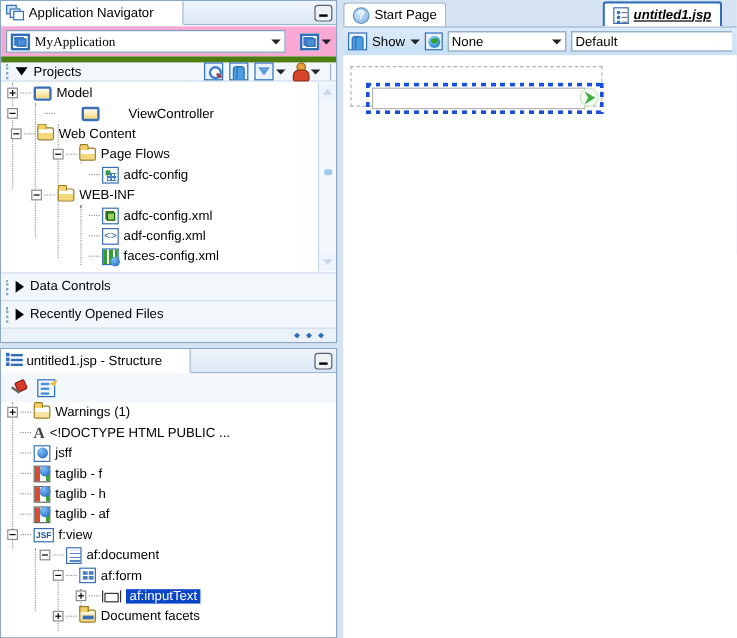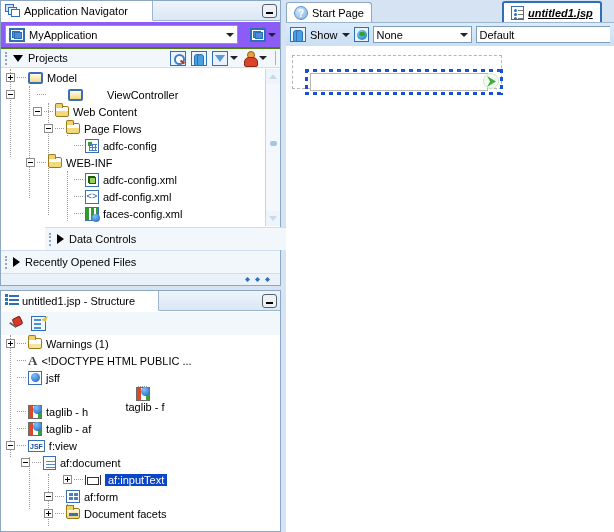--- a/index.html
+++ b/index.html
@@ -400,33 +400,33 @@
             <span></span>
             <span></span>
         </span>
         <span>Application Navigator</span>
       </div>
       <div class="minbtn">
           <i></i>
         </div>
     </div>
 
-    <div style="position:absolute; left:0; top:21px; width:279px; height:25px; background:#8b5cf6; display:flex; align-items:center; padding:0 4px; gap:12px;">
+    <div style="position:absolute; left:0; top:21px; width:279px; height:25px; background:#f9a8d4; display:flex; align-items:center; padding:0 4px; gap:12px;font-family:Liberation Serif, serif;">
       <div style="flex:1; height:19px; background:#fff; border:1px solid #7e9ec0; display:flex; align-items:center; padding:0 3px; gap:4px;">
         <span class="ico appicon"></span>
         <span>MyApplication</span>
         <span class="caret" style="margin-left:auto;"></span>
       </div>
       <div style="display:flex; align-items:center; gap:2px;">
         <span class="ico appicon"></span>
         <span class="caret"></span>
       </div>
     </div>
 
-    <div style="position:absolute; left:0; top:46px; width:279px; height:21px; background:#f2f7fc; border-top:2px solid #4d7c0f; border-bottom:1px solid #cfdded; display:flex; align-items:center; padding:0 4px; gap:5px;">
+    <div style="position:absolute; left:0; top:46px; width:279px; height:21px; background:#f2f7fc; border-top:5px solid #4d7c0f; border-bottom:1px solid #cfdded; display:flex; align-items:center; padding:0 4px; gap:5px;">
       <span style="width:3px; height:13px; border-left:2px dotted #8ba7c4;"></span>
       <span class="tri down"></span>
       <span>Projects</span>
       <span style="flex:1;"></span>
       <span class="ico search-ico"></span>
       <span class="ico refresh-ico"></span>
       <span style="display:flex; align-items:center; gap:2px;">
         <span class="ico filter-ico"></span>
         <span class="caret"></span>
       </span>
@@ -451,21 +451,21 @@
         <span class="lbl">Model</span>
       </div>
 
       <div class="row" style="padding-left:5px;gap:20px;">
         <span class="exp"></span>
         <span class="dots"></span>
         <span class="ico projfolder"></span>
         <span class="lbl">ViewController</span>
       </div>
 
-      <div class="row" style="padding-left:32px;">
+      <div class="row" style="padding-left:8px;">
         <span class="exp"></span>
         <span class="dots"></span>
         <span class="ico folder open"></span>
         <span class="lbl">Web Content</span>
       </div>
 
       <div class="row" style="padding-left:43px;">
         <span class="exp"></span>
         <span class="dots"></span>
         <span class="ico folder open"></span>
@@ -507,21 +507,21 @@
         <span class="lbl">faces-config.xml</span>
       </div>
     </div>
 
     <div class="vscroll" style="left:264px; top:68px; height:157px;">
       <div class="arr up"></div>
       <div class="thumbgrip" style="top:72px;"></div>
       <div class="arr dn"></div>
     </div>
 
-    <div style="position:absolute; left:0; top:226px; width:279px; height:23px; background:#f2f7fc; border-top:1px solid #cfdded; display:flex; align-items:center; padding:0 4px; gap:5px;margin-left:44px;">
+    <div style="position:absolute; left:0; top:226px; width:279px; height:23px; background:#f2f7fc; border-top:1px solid #cfdded; display:flex; align-items:center; padding:0 4px; gap:5px;">
       <span style="width:3px; height:13px; border-left:2px dotted #8ba7c4;"></span>
       <span class="tri right"></span>
       <span>Data Controls</span>
     </div>
 
     <div style="position:absolute; left:0; top:249px; width:279px; height:23px; background:#f2f7fc; border-top:1px solid #cfdded; display:flex; align-items:center; padding:0 4px; gap:5px;">
       <span style="width:3px; height:13px; border-left:2px dotted #8ba7c4;"></span>
       <span class="tri right"></span>
       <span>Recently Opened Files</span>
     </div>
@@ -579,21 +579,21 @@
         <span class="lbl">&lt;!DOCTYPE HTML PUBLIC ...</span>
       </div>
 
       <div class="row" style="padding-left:5px;">
         <span class="gap" style="width:11px;"></span>
         <span class="dots"></span>
         <span class="ico sqicon page"></span>
         <span class="lbl">jsff</span>
       </div>
 
-      <div class="row" style="padding-left:5px;flex-direction:column;">
+      <div class="row" style="padding-left:5px;">
         <span class="gap" style="width:11px;"></span>
         <span class="dots"></span>
         <span class="ico taglib"></span>
         <span class="lbl">taglib - f</span>
       </div>
 
       <div class="row" style="padding-left:5px;">
         <span class="gap" style="width:11px;"></span>
         <span class="dots"></span>
         <span class="ico taglib"></span>
@@ -607,39 +607,39 @@
         <span class="lbl">taglib - af</span>
       </div>
 
       <div class="row" style="padding-left:5px;">
         <span class="exp"></span>
         <span class="dots"></span>
         <span class="ico jsfbox">JSF</span>
         <span class="lbl">f:view</span>
       </div>
 
-      <div class="row" style="padding-left:20px;">
+      <div class="row" style="padding-left:32px;">
         <span class="exp"></span>
         <span class="dots"></span>
         <span class="ico doc-ico"></span>
         <span class="lbl">af:document</span>
       </div>
 
+      <div class="row" style="padding-left:43px;">
+        <span class="exp"></span>
+        <span class="dots"></span>
+        <span class="ico form-ico"></span>
+        <span class="lbl">af:form</span>
+      </div>
+
       <div class="row" style="padding-left:62px;">
         <span class="exp plus"></span>
         <span class="dots"></span>
         <span class="ico input-ico"></span>
         <span class="lbl sel-blue">af:inputText</span>
-      </div>
-
-      <div class="row" style="padding-left:43px;">
-        <span class="exp"></span>
-        <span class="dots"></span>
-        <span class="ico form-ico"></span>
-        <span class="lbl">af:form</span>
       </div>
 
       <div class="row" style="padding-left:43px;">
         <span class="exp plus"></span>
         <span class="dots"></span>
         <span class="ico facets-ico"></span>
         <span class="lbl">Document facets</span>
       </div>
     </div>
   </div>

